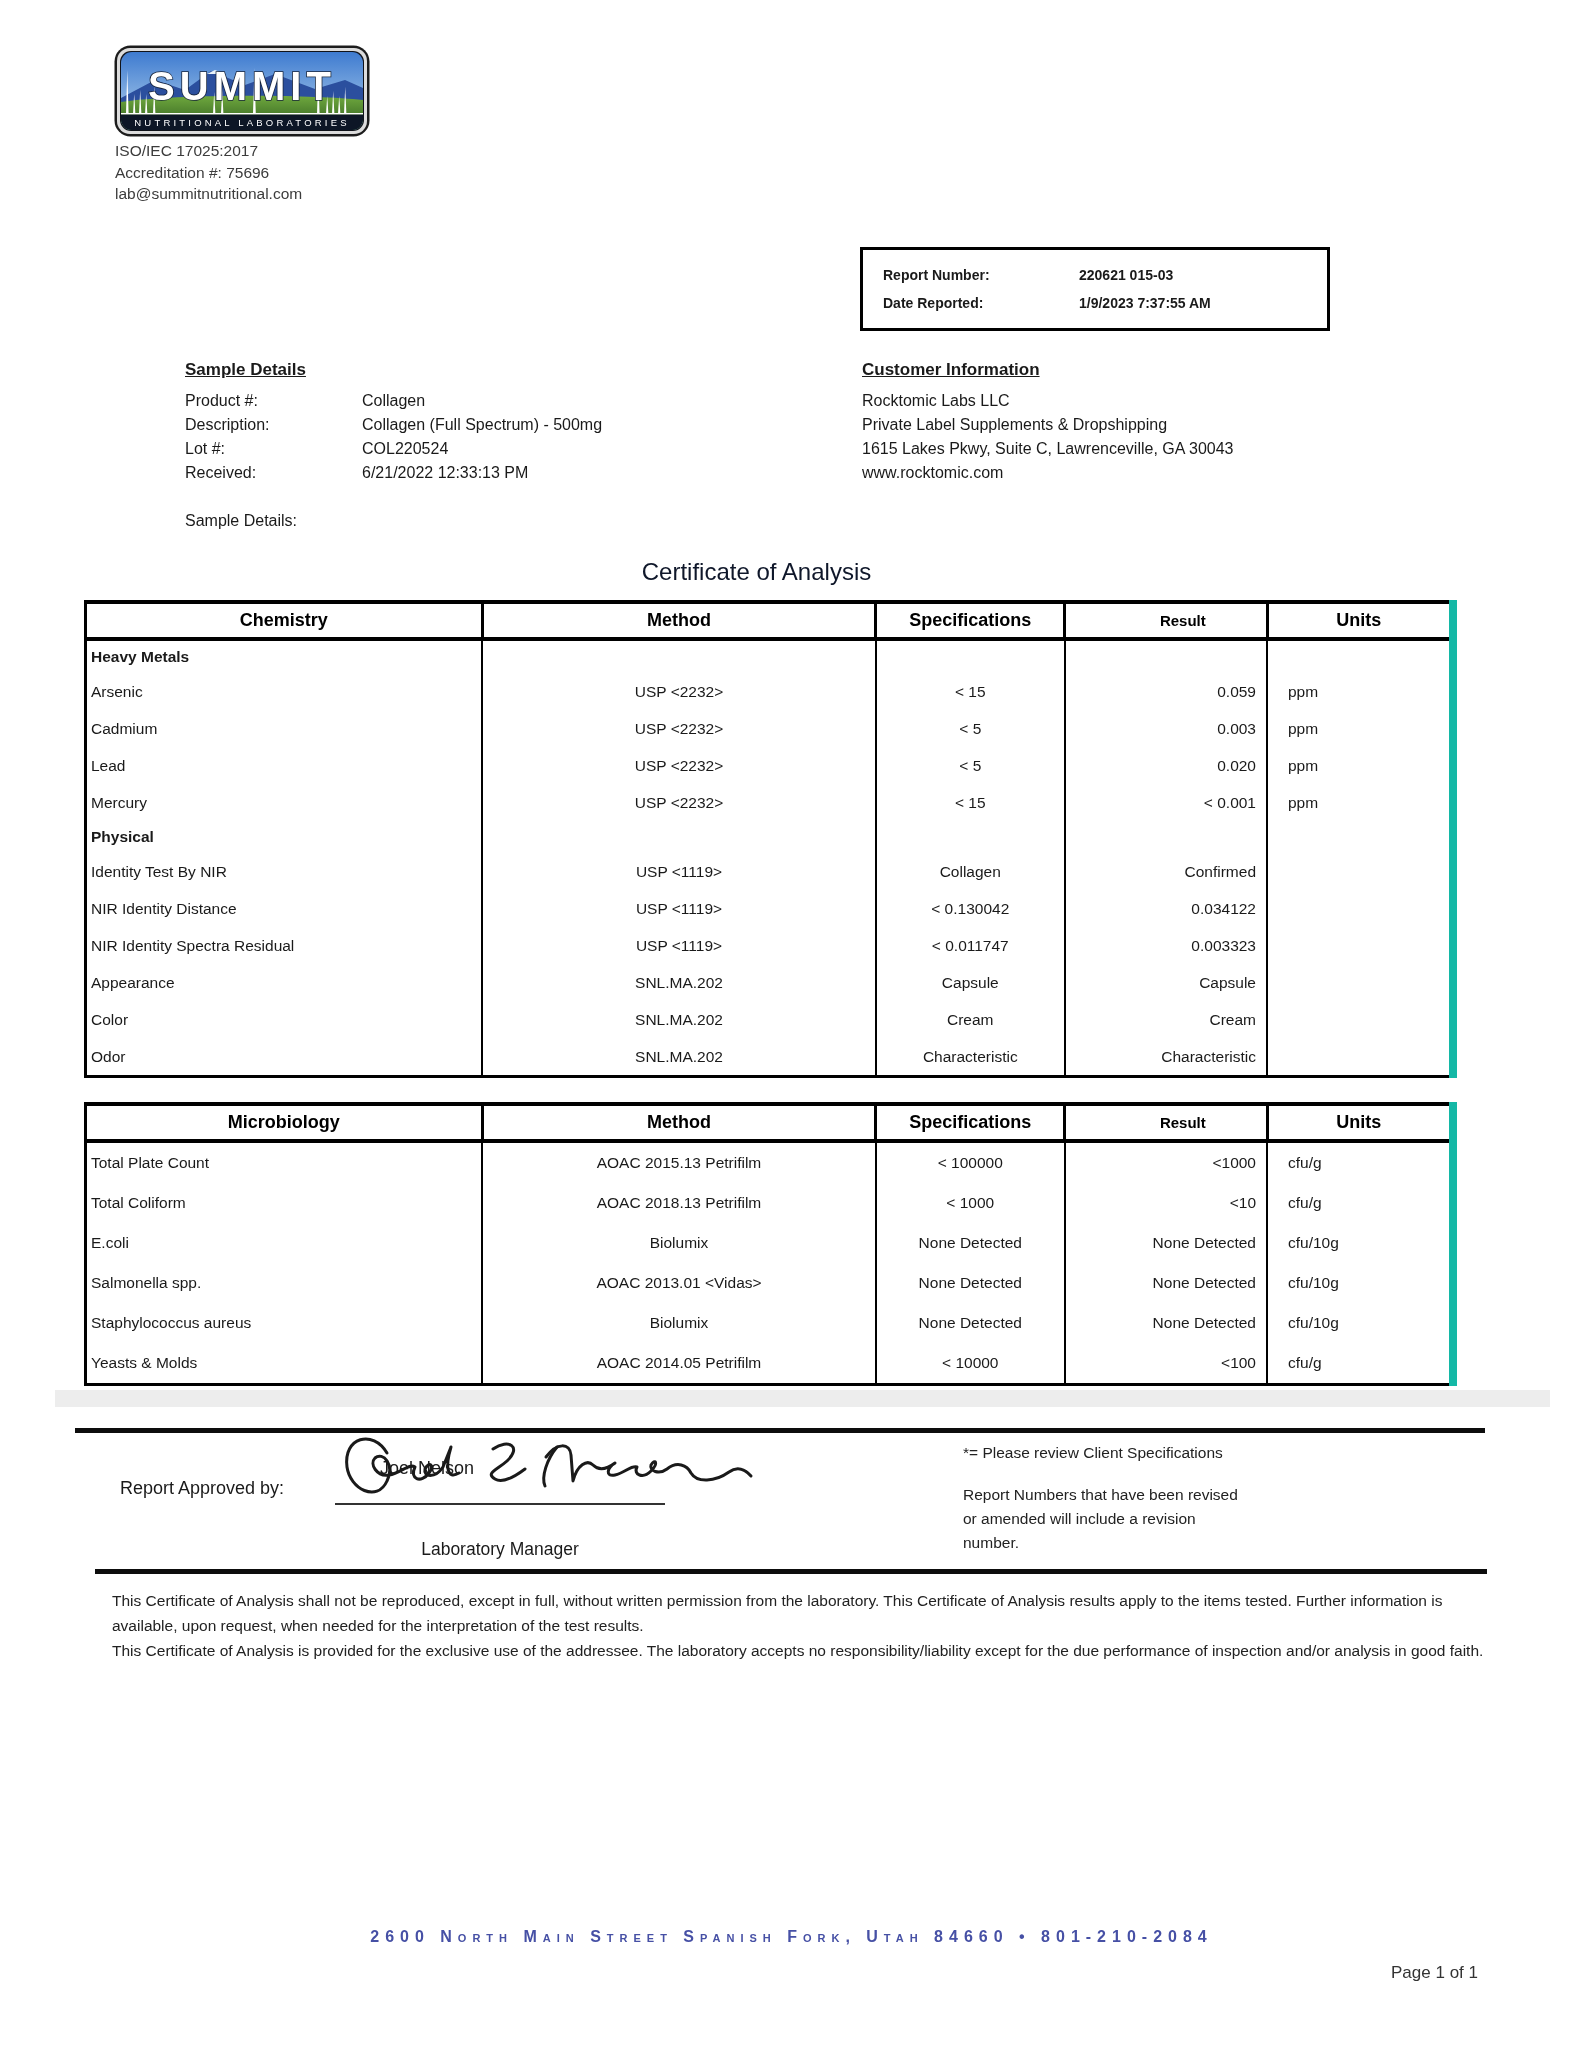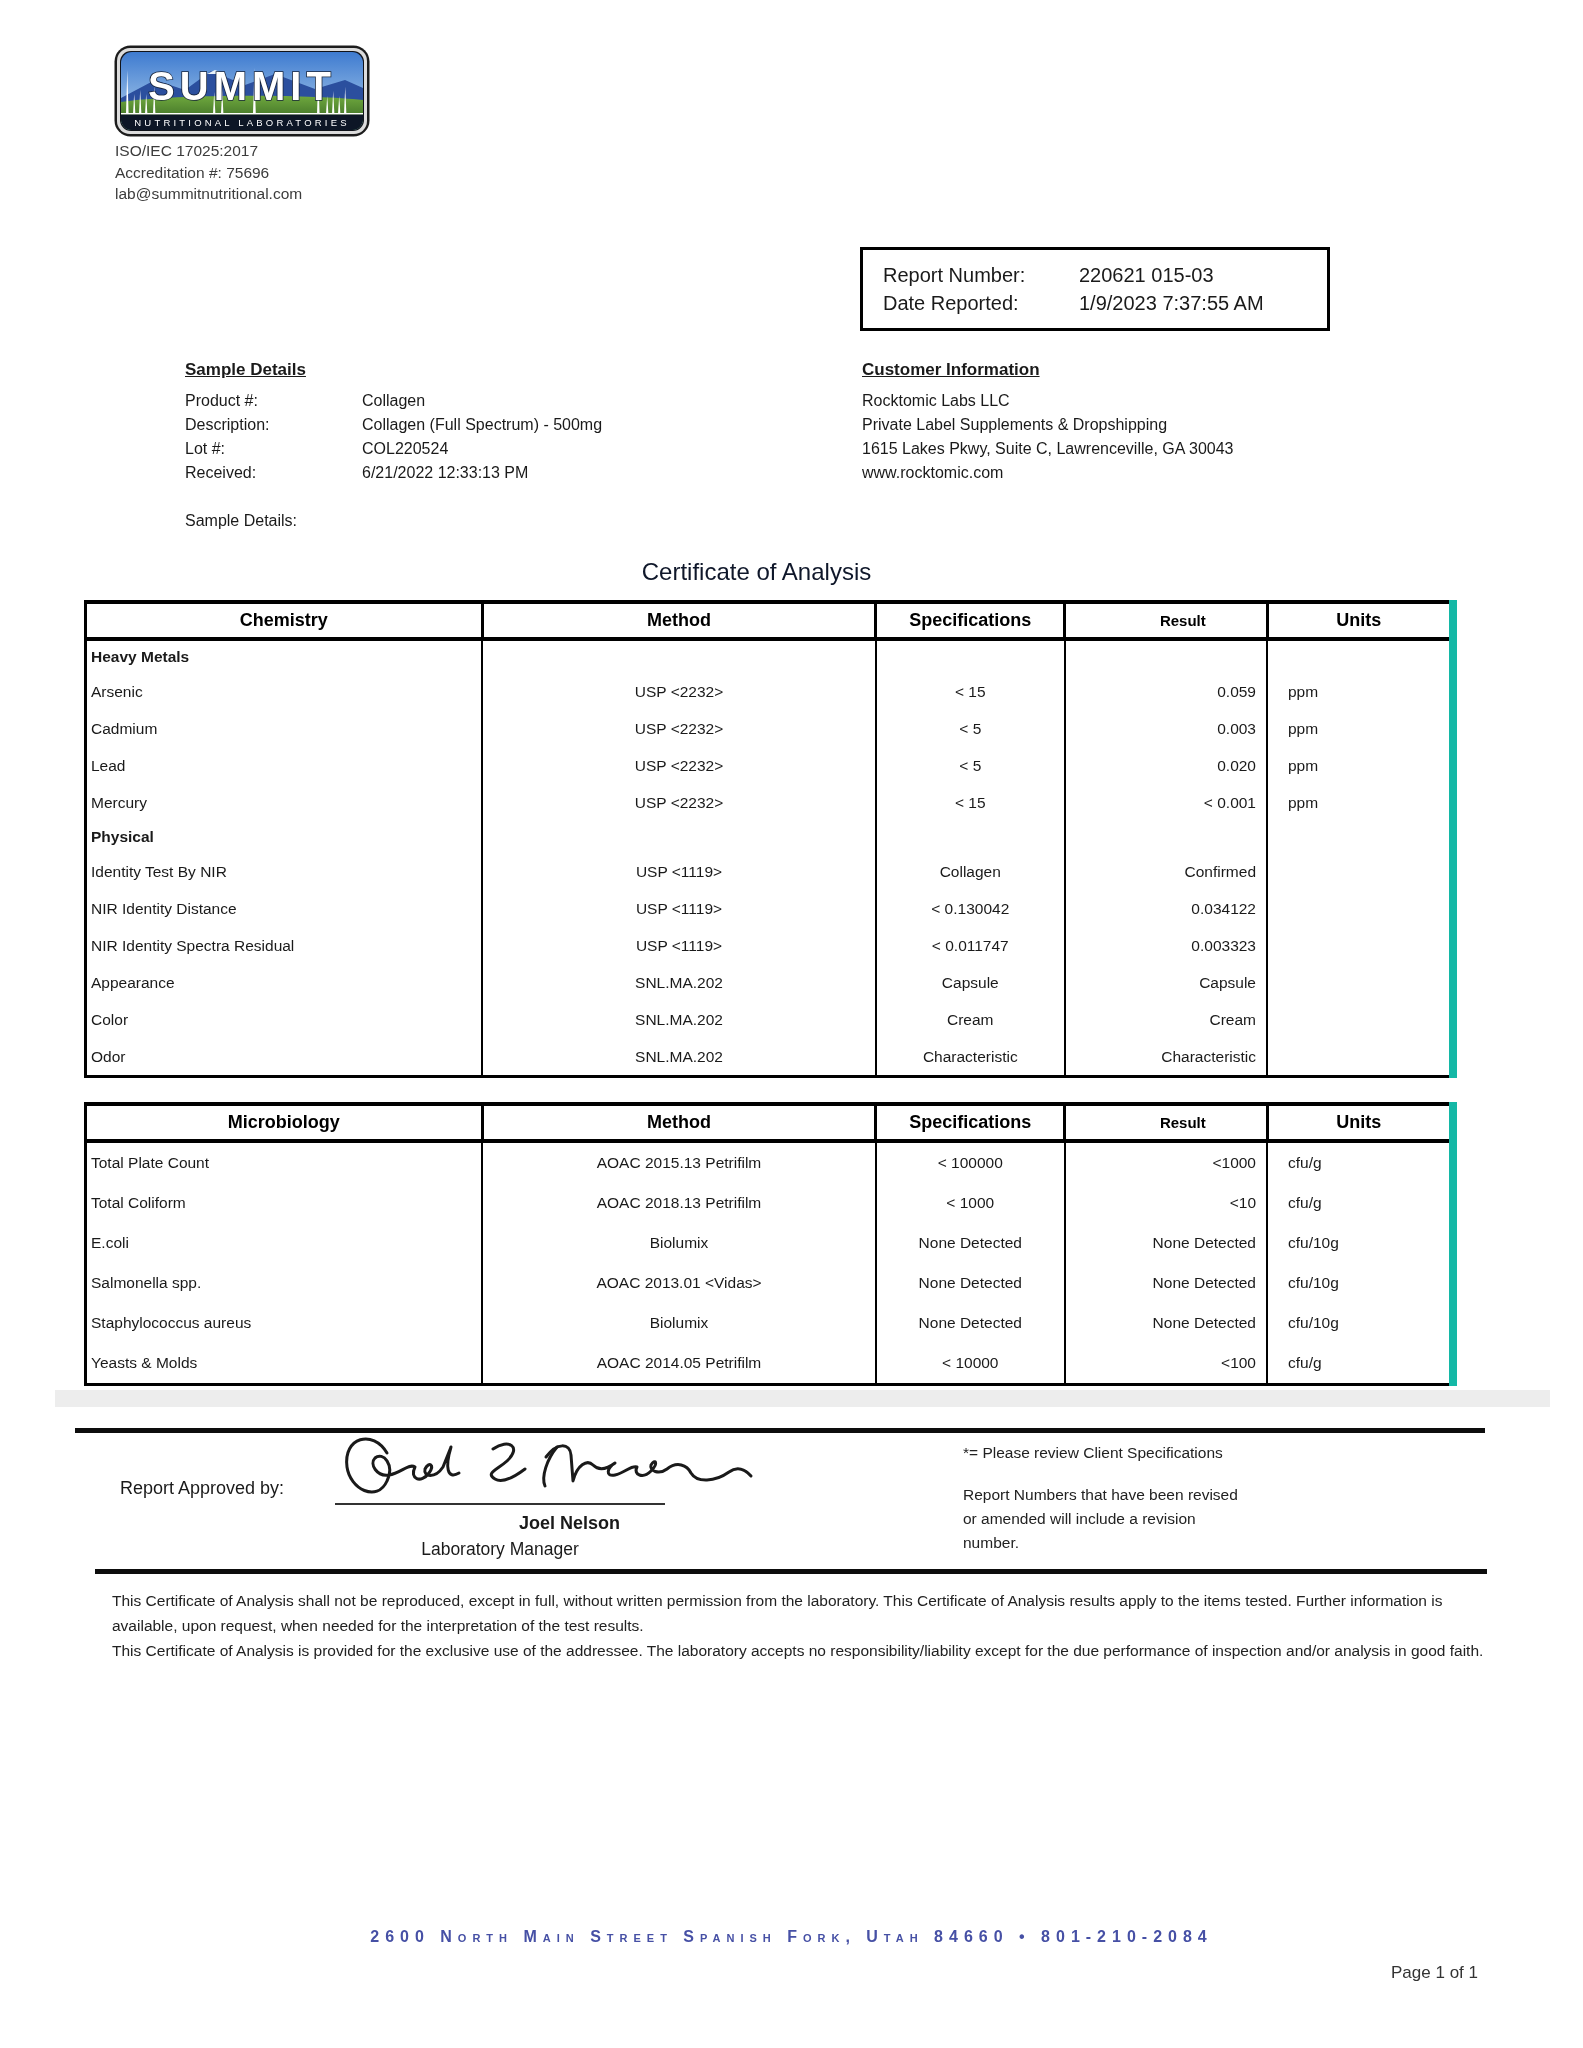--- a/index.html
+++ b/index.html
@@ -8,21 +8,21 @@
     background:#ffffff; overflow:hidden;
     font-family:"Liberation Sans", sans-serif; color:#1a1a1a;
   }
   
   .logo { position:absolute; left:113px; top:44px; width:258px; height:94px; }
   .accreditation { position:absolute; left:115px; top:140px; font-size:15.5px; line-height:21.5px; color:#3c3c3c; }
   .report-box {
     position:absolute; left:860px; top:247px; width:470px; box-sizing:border-box;
     border:3px solid #000; padding:11px 10px 11px 20px;
   }
-  .report-box .rb-row { display:flex; font-weight:normal; font-size:20px; line-height:28px; }
+  .report-box .rb-row { display:flex; font-weight:bold; font-size:14px; line-height:28px; }
   .report-box .rb-label { width:196px; }
   
   .block-title { font-weight:bold; font-size:17px; text-decoration:underline; }
   .sample-details { position:absolute; left:185px; top:360px; }
   .sample-details .fields { margin-top:9px; font-size:16px; }
   .field-row { display:flex; line-height:24px; }
   .field-label { width:177px; }
   .sample-extra { position:absolute; left:185px; top:512px; font-size:16px; }
   .customer-info { position:absolute; left:862px; top:360px; }
   .customer-info .cust-lines { margin-top:9px; font-size:16px; line-height:24px; }
@@ -58,21 +58,21 @@
   .coa-table td:nth-child(5) { text-align:left; padding-left:20px; }
   
   .gray-band { position:absolute; left:55px; top:1390px; width:1495px; height:17px; background:#ededed; }
   .rule { position:absolute; background:#0d0d0d; height:5px; }
   .rule-1 { left:75px; top:1428px; width:1410px; }
   .rule-2 { left:95px; top:1569px; width:1392px; }
   
   .approved-label { position:absolute; left:120px; top:1478px; font-size:18px; }
   .signature { position:absolute; left:325px; top:1423px; width:430px; height:100px; }
   .sig-line { position:absolute; left:335px; top:1503px; width:330px; height:2px; background:#333; }
-  .sig-name { position:absolute; left:380px; top:1513px; width:240px; text-align:right; font-size:18px;font-weight:bold; }
+  .sig-name { position:absolute; left:380px; top:1458px; width:240px; text-align:left; font-size:18px; }
   .sig-title { position:absolute; left:380px; top:1539px; width:240px; text-align:center; font-size:17.5px; }
   
   .note-1 { position:absolute; left:963px; top:1444px; font-size:15.5px; color:#222; }
   .note-2 { position:absolute; left:963px; top:1483px; width:290px; font-size:15.5px; line-height:24px; color:#222; }
   
   .disclaimer { position:absolute; left:112px; top:1588px; width:1372px; font-size:15.5px; line-height:25px; color:#222; }
   .disclaimer div { margin:0; }
   
   .footer-address {
     position:absolute; left:0; top:1928px; width:100%; text-align:center;

